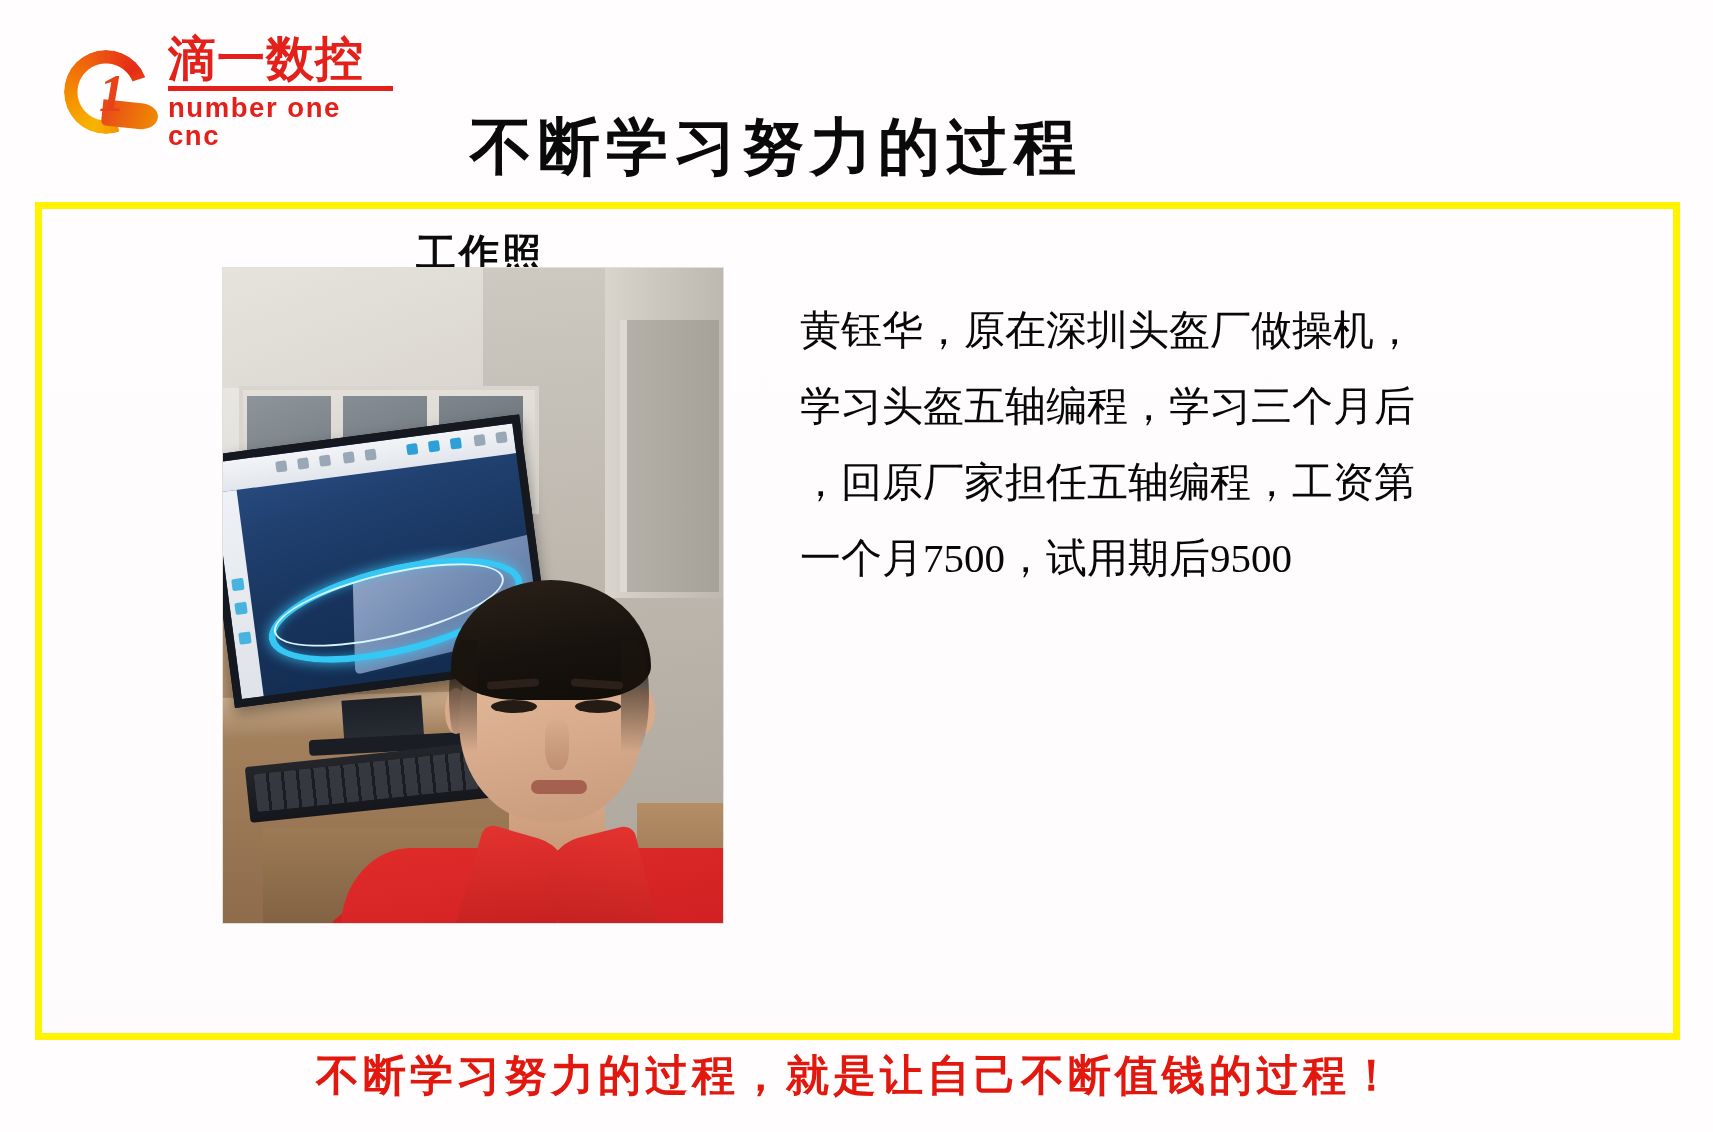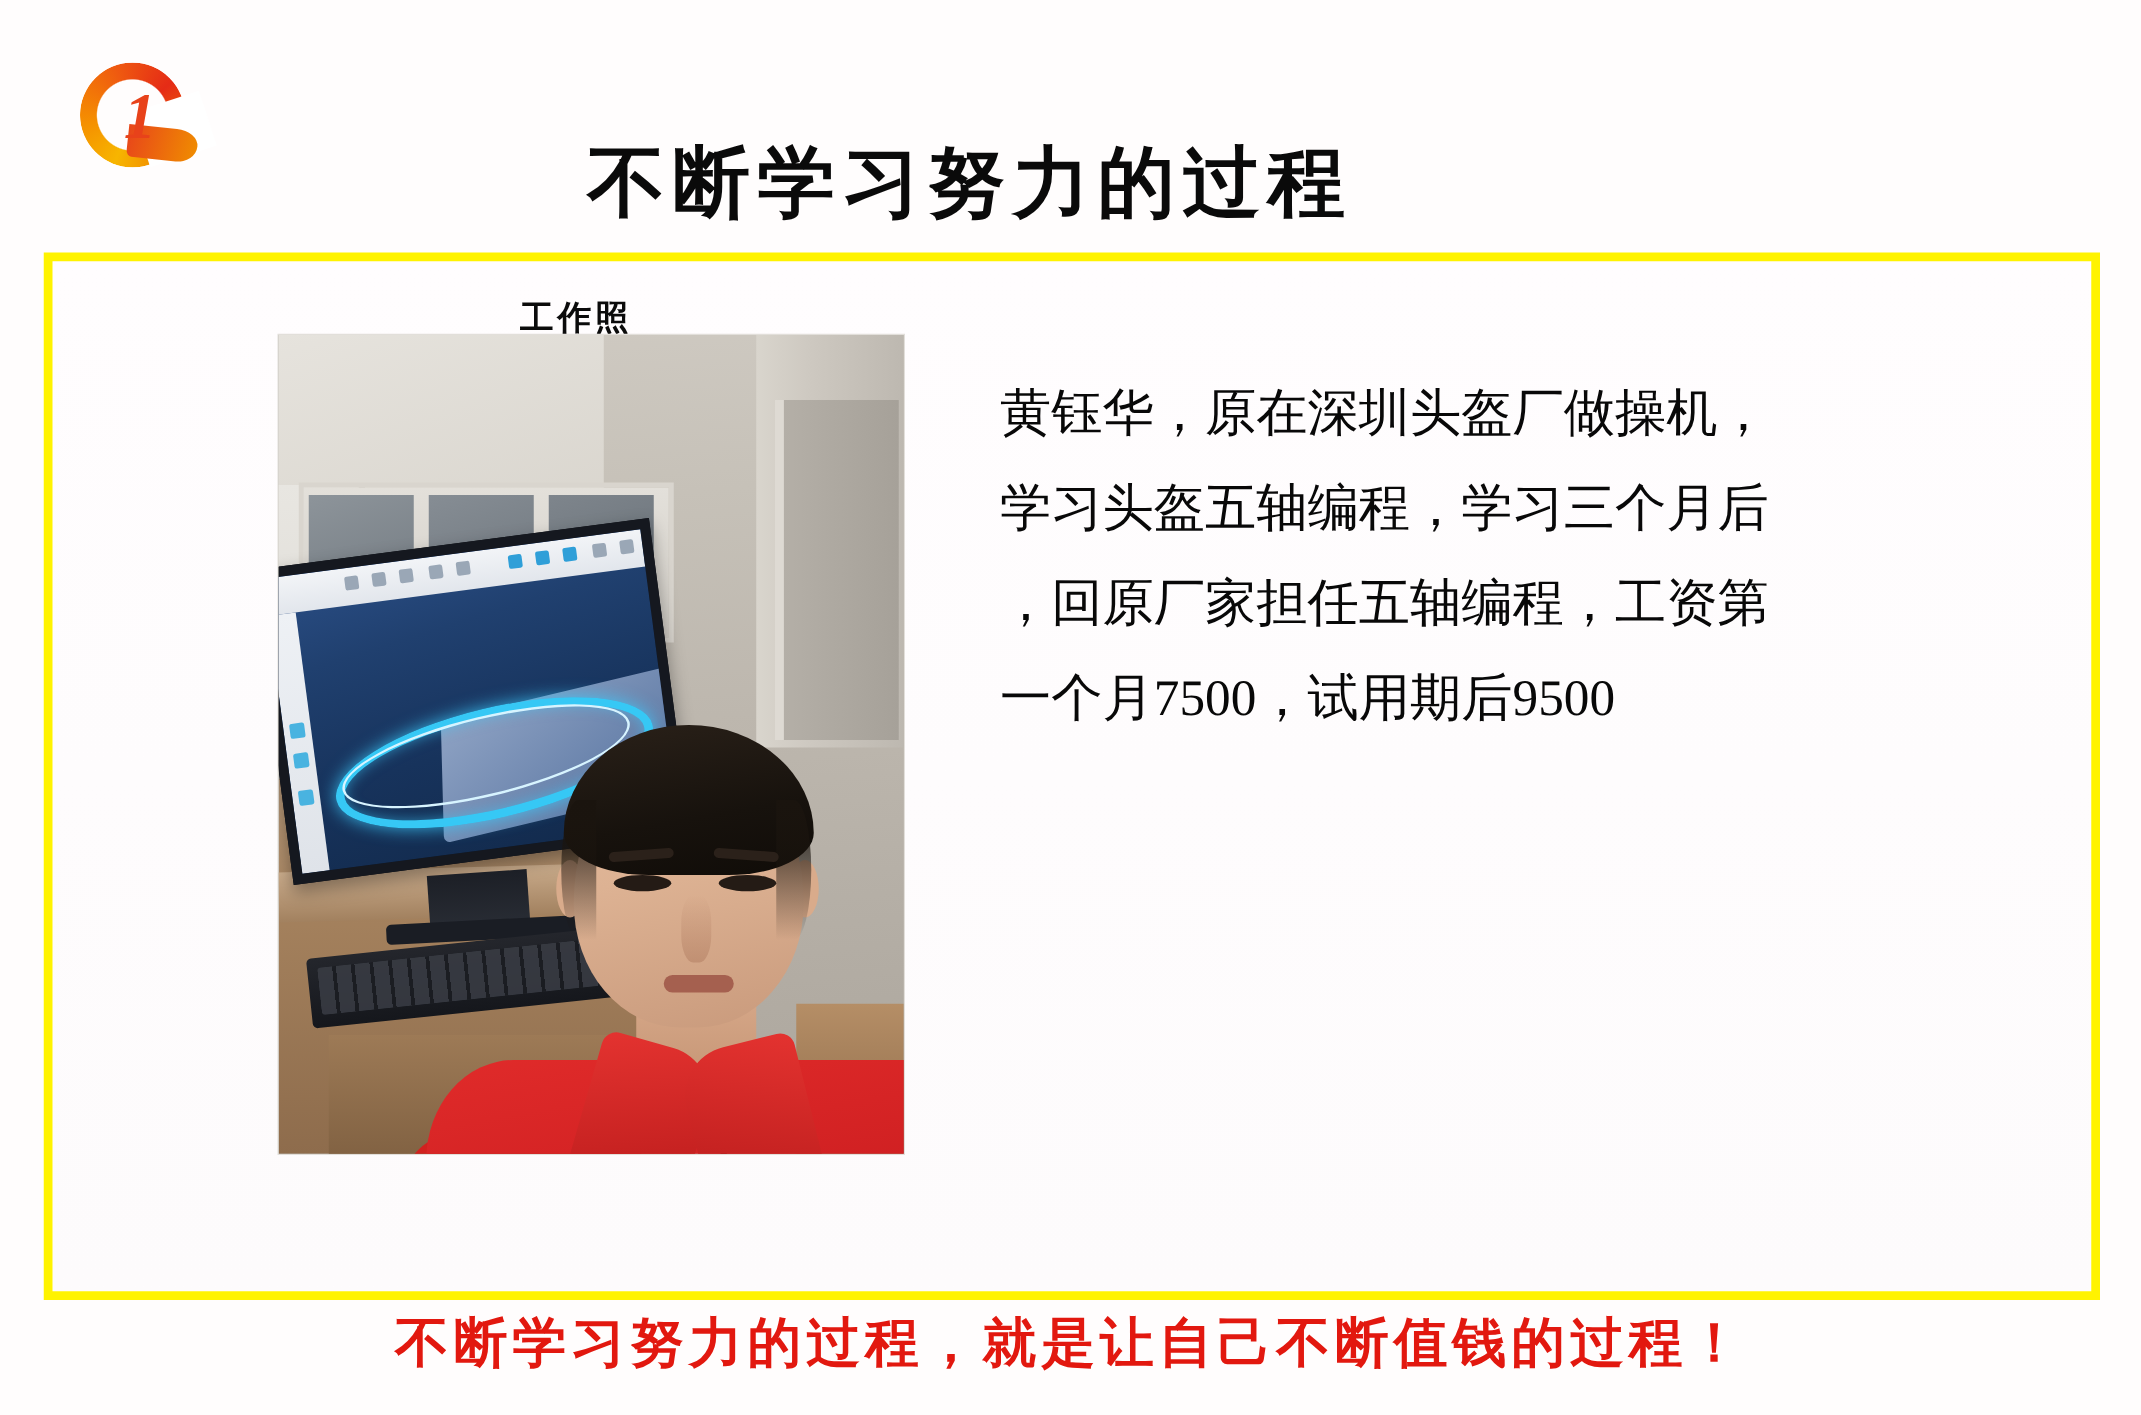--- a/index.html
+++ b/index.html
@@ -130,21 +130,21 @@
   }
 
   
   #photo-caption {
     position: absolute;
     left: 416px;
     top: 230px;
     color: #0b0b0b;
     font-family: "Liberation Serif", serif;
     font-weight: bold;
-    font-size: 27px;
+    font-size: 40px;
     line-height: 48px;
     letter-spacing: 3px;
   }
 
   
   #photo {
     position: absolute;
     left: 223px;
     top: 268px;
     width: 500px;
@@ -429,20 +429,25 @@
 </style>
 </head>
 <body>
 
 <div id="logo-block">
   <div id="logo-mark">
     <div class="swoosh"></div>
     <div class="swoosh-cut"></div>
     <div class="tail"></div>
     <div class="one">1</div>
+  </div>
+  <div id="logo-text">
+    <div id="logo-cn">滴一数控</div>
+    <div id="logo-rule"></div>
+    <div id="logo-en">number one cnc</div>
   </div>
 </div>
 
 <div id="slide-title">不断学习努力的过程</div>
 
 <div id="content-frame"></div>
 
 <div id="photo-caption">工作照</div>
 
 <div id="photo">

